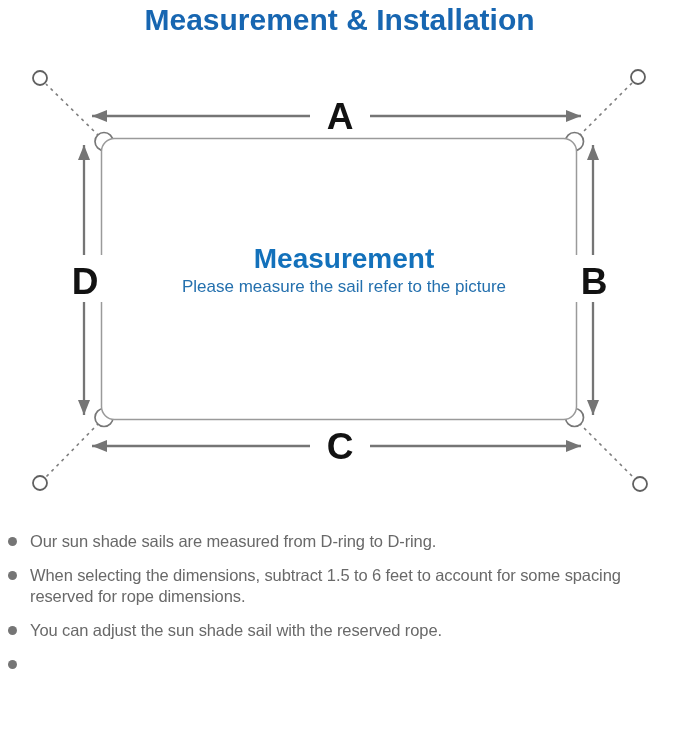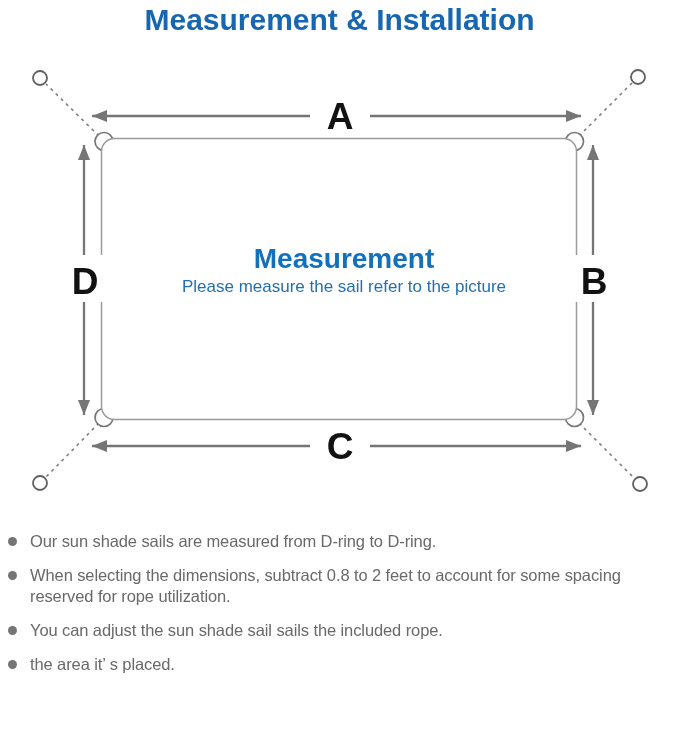--- a/index.html
+++ b/index.html
@@ -102,26 +102,25 @@
     <text class="center-subtitle" x="344" y="292" text-anchor="middle">Please measure the sail refer to the picture</text>
   </svg>
 
   <ul class="notes">
     <li class="note-item">
       <span class="bullet-dot"></span>
       <div>Our sun shade sails are measured from D-ring to D-ring.</div>
     </li>
     <li class="note-item">
       <span class="bullet-dot"></span>
-      <div>When selecting the dimensions, subtract 0.8 to 2 feet to account for some spacing</div>
-      <div>reserved for rope utilization.</div>
+      <div>When selecting the dimensions, subtract 1.5 to 6 feet to account for some spacing</div>
+      <div>reserved for rope dimensions.</div>
     </li>
     <li class="note-item">
       <span class="bullet-dot"></span>
-      <div>You can adjust the sun shade sail sails the included rope.</div>
+      <div>You can adjust the sun shade sail with the reserved rope.</div>
     </li>
     <li class="note-item">
       <span class="bullet-dot"></span>
-      <div>the area it’ s placed.</div>
     </li>
   </ul>
 
 </div>
 
 </body></html>

